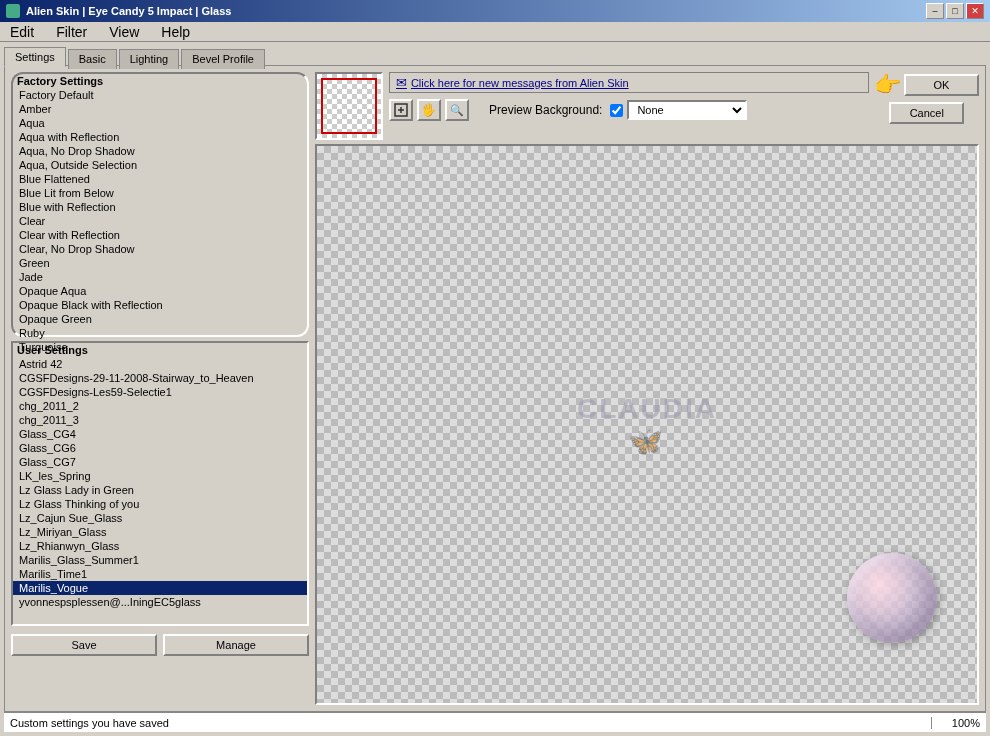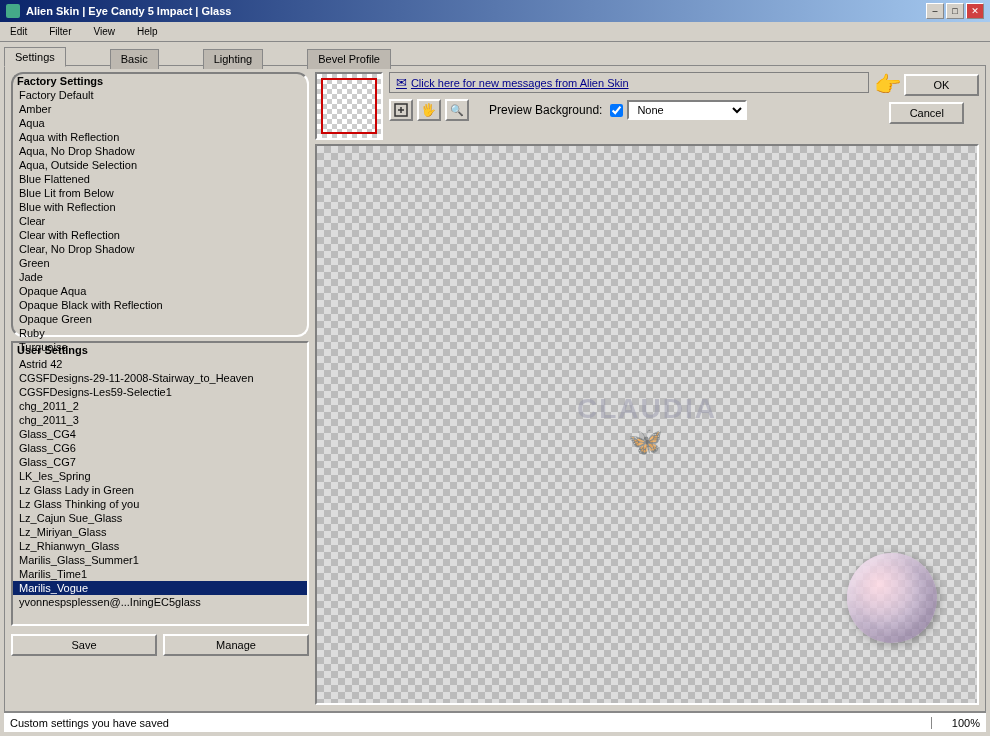--- a/index.html
+++ b/index.html
@@ -20,39 +20,39 @@
     .title-bar-buttons { display: flex; gap: 2px; }
     .title-btn {
       width: 18px; height: 16px; background: #d4d0c8; border: 1px solid #888; border-top-color: #fff; border-left-color: #fff;
       font-size: 9px; display: flex; align-items: center; justify-content: center; cursor: pointer; color: #000;
     }
 
     
     .menu-bar {
       background: #d4d0c8; border-bottom: 1px solid #888; padding: 2px 4px; display: flex; gap: 10px; height: 20px; align-items: center;
     }
-    .menu-item { padding: 2px 6px; cursor: pointer; font-size: 10px; }
+    .menu-item { padding: 2px 6px; cursor: pointer; font-size: 14px; }
 
     
     .main-window {
       display: flex;
       flex-direction: column;
       height: calc(736px - 42px);
       background: #d4d0c8;
       padding: 4px;
     }
 
     
     .tab-bar { display: flex; gap: 2px; margin-bottom: -1px; }
     .tab {
       padding: 3px 10px; background: #d4d0c8; border: 1px solid #888; border-bottom: none;
       cursor: pointer; font-size: 11px; position: relative; top: 1px;
     }
     .tab.active { background: #d4d0c8; border-bottom: 1px solid #d4d0c8; z-index: 2; font-weight: normal; }
-    .tab:not(.active) { background: #bdb8b0; top: 3px; margin-left: 42px; }
+    .tab:not(.active) { background: #bdb8b0; top: 3px; }
 
     
     .content-area {
       display: flex;
       flex: 1;
       border: 1px solid #888;
       border-top: 1px solid #888;
       background: #d4d0c8;
       padding: 6px;
       gap: 6px;

